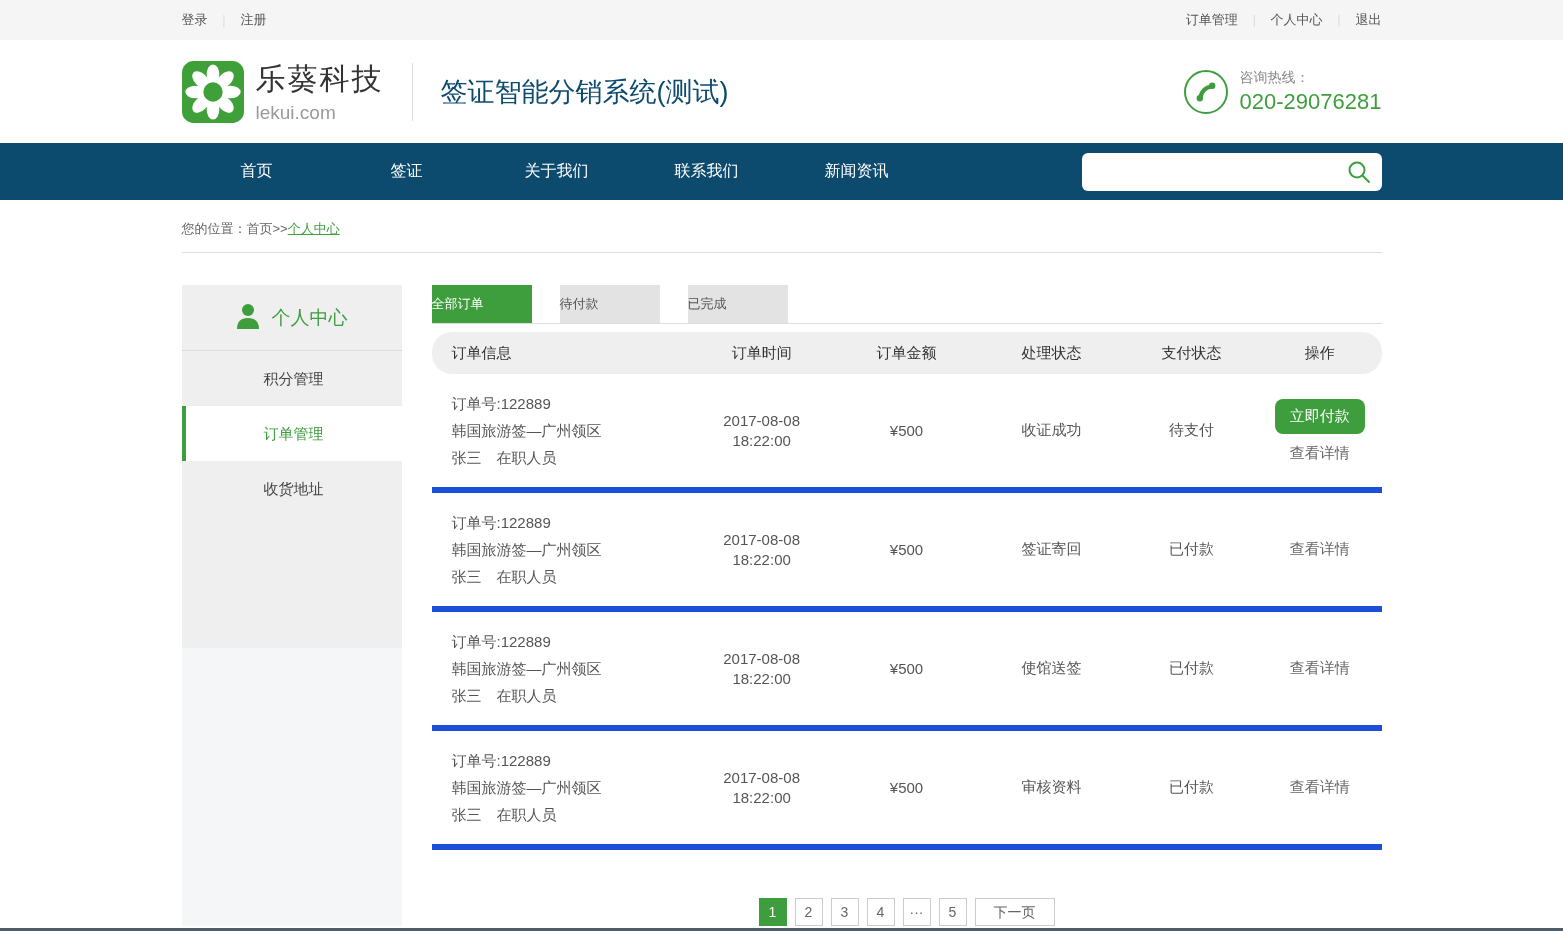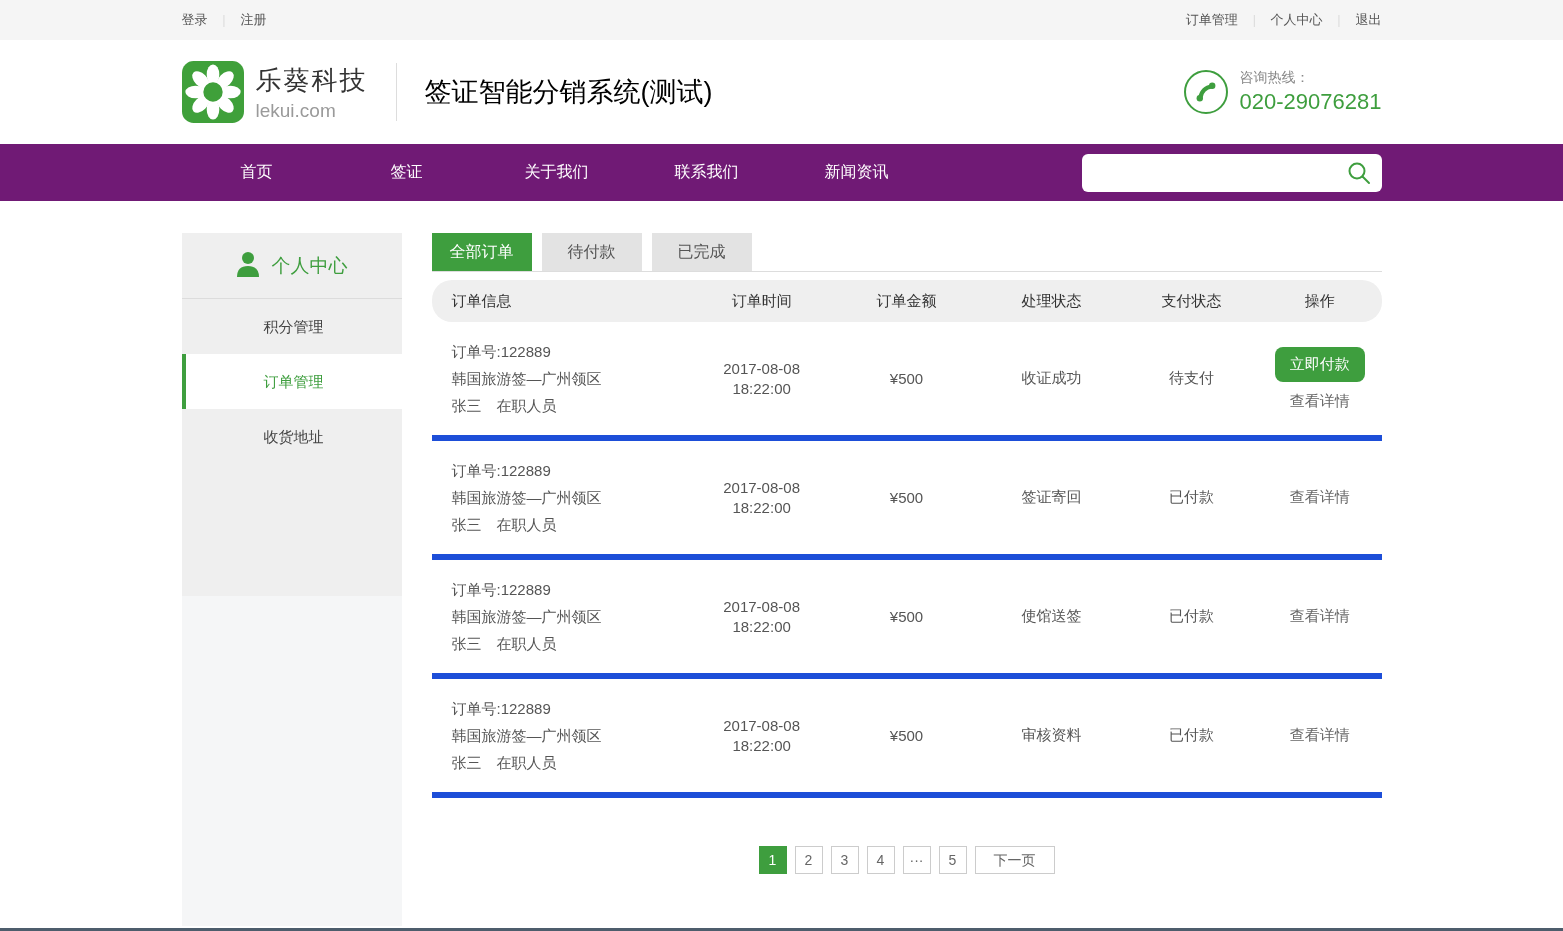--- a/index.html
+++ b/index.html
@@ -17,32 +17,32 @@
   .topbar a { color: #555; text-decoration: none; cursor: pointer; }
   .topbar .sep { color: #ccc; margin: 0 12px; font-size: 12px; }
   .topbar-right { margin-left: auto; }
 
   
   .header { background: #fff; height: 104px; }
   .header-inner { display: flex; align-items: center; height: 100%; }
   .logo { display: flex; align-items: center; cursor: pointer; }
   .logo-icon { width: 62px; height: 62px; }
   .logo-text { margin-left: 12px; }
-  .brand-name { font-size: 26px; color: #333; letter-spacing: 2px; }
+  .brand-name { font-size: 30px; color: #333; letter-spacing: 2px; }
   .brand-domain { font-size: 19px; color: #9a9a9a; margin-top: 2px; }
   .header-divider { width: 1px; height: 58px; background: #ddd; margin: 0 28px; }
-  .system-title { font-size: 27px; color: #000000; }
+  .system-title { font-size: 27px; color: #0c4a6e; }
   .hotline { margin-left: auto; display: flex; align-items: center; }
   .phone-icon { width: 44px; height: 44px; border: 2px solid #3e9e3e; border-radius: 50%;
     display: flex; align-items: center; justify-content: center; margin-right: 12px; }
   .hotline-label { font-size: 14px; color: #888; }
   .hotline-number { font-size: 22px; color: #3e9e3e; margin-top: 2px; }
 
   
-  .nav { background: #701a75; height: 57px; }
+  .nav { background: #0c4a6e; height: 57px; }
   .nav-inner { display: flex; align-items: center; height: 100%; }
   .nav-items { display: flex; }
   .nav-item { width: 150px; text-align: center; color: #fff; font-size: 16px;
     text-decoration: none; cursor: pointer; }
   .searchbox { margin-left: auto; width: 300px; height: 38px; background: #fff;
     border-radius: 6px; display: flex; align-items: center; padding: 0 10px 0 14px; }
   .searchbox input { border: none; outline: none; flex: 1; font-size: 14px;
     font-family: inherit; color: #555; background: transparent; }
   .search-btn { background: transparent; border: none; cursor: pointer;
     display: flex; align-items: center; }
@@ -61,22 +61,22 @@
     justify-content: center; border-bottom: 1px solid #dcdcdc; }
   .sidebar-header .title { color: #3e9e3e; font-size: 19px; margin-left: 12px; }
   .side-item { height: 55px; line-height: 55px; text-align: center; font-size: 15px;
     color: #444; cursor: pointer; border-left: 4px solid transparent; }
   .side-item.active { background: #fff; color: #3e9e3e; border-left: 4px solid #3e9e3e; }
 
   .main { flex: 1; margin-left: 30px; }
 
   
   .tabs { display: flex; border-bottom: 1px solid #ddd; }
-  .tab { width: 100px; height: 38px; line-height: 38px; text-align: center;
-    background: #e3e3e3; color: #555; font-size: 16px; margin-right: 10px; cursor: pointer; }
+  .tab { width: 100px; height: 38px; line-height: 38px; text-align: left;
+    background: #e3e3e3; color: #555; font-size: 13px; margin-right: 28px; cursor: pointer; }
   .tab.active { background: #3e9e3e; color: #fff; }
 
   
   .thead, .trow { display: grid;
     grid-template-columns: 27% 15.5% 15% 15.5% 14% 13%; align-items: center; }
   .thead { background: #efefef; height: 42px; margin-top: 8px; color: #333; font-size: 15px; border-radius: 20px; }
   .th { text-align: center; }
   .th.c0 { text-align: left; padding-left: 20px; }
   .trow { border-bottom: 6px solid #1d4ed8; padding: 16px 0; color: #555; font-size: 15px; }
   .cell.center { text-align: center; }
@@ -179,20 +179,23 @@
           <circle cx="11" cy="11" r="7.5" fill="none" stroke="#3e9e3e" stroke-width="2"></circle>
           <line x1="16.5" y1="16.5" x2="23" y2="23" stroke="#3e9e3e" stroke-width="2" stroke-linecap="round"></line>
         </svg>
       </button>
     </div>
   </div>
 </div>
 
 <div class="content-wrap">
 
+  <div class="container breadcrumb">
+    <span>您的位置：首页&gt;&gt;</span><a>个人中心</a>
+  </div>
 
   <div class="container content">
     <aside class="sidebar">
       <div class="sidebar-menu">
         <div class="sidebar-header">
           <span>
             <svg width="24" height="26" viewBox="0 0 24 26" fill="#3e9e3e">
               <circle cx="12" cy="7" r="6"></circle>
               <path d="M1 26 q0 -11 11 -11 q11 0 11 11 z"></path>
             </svg>

